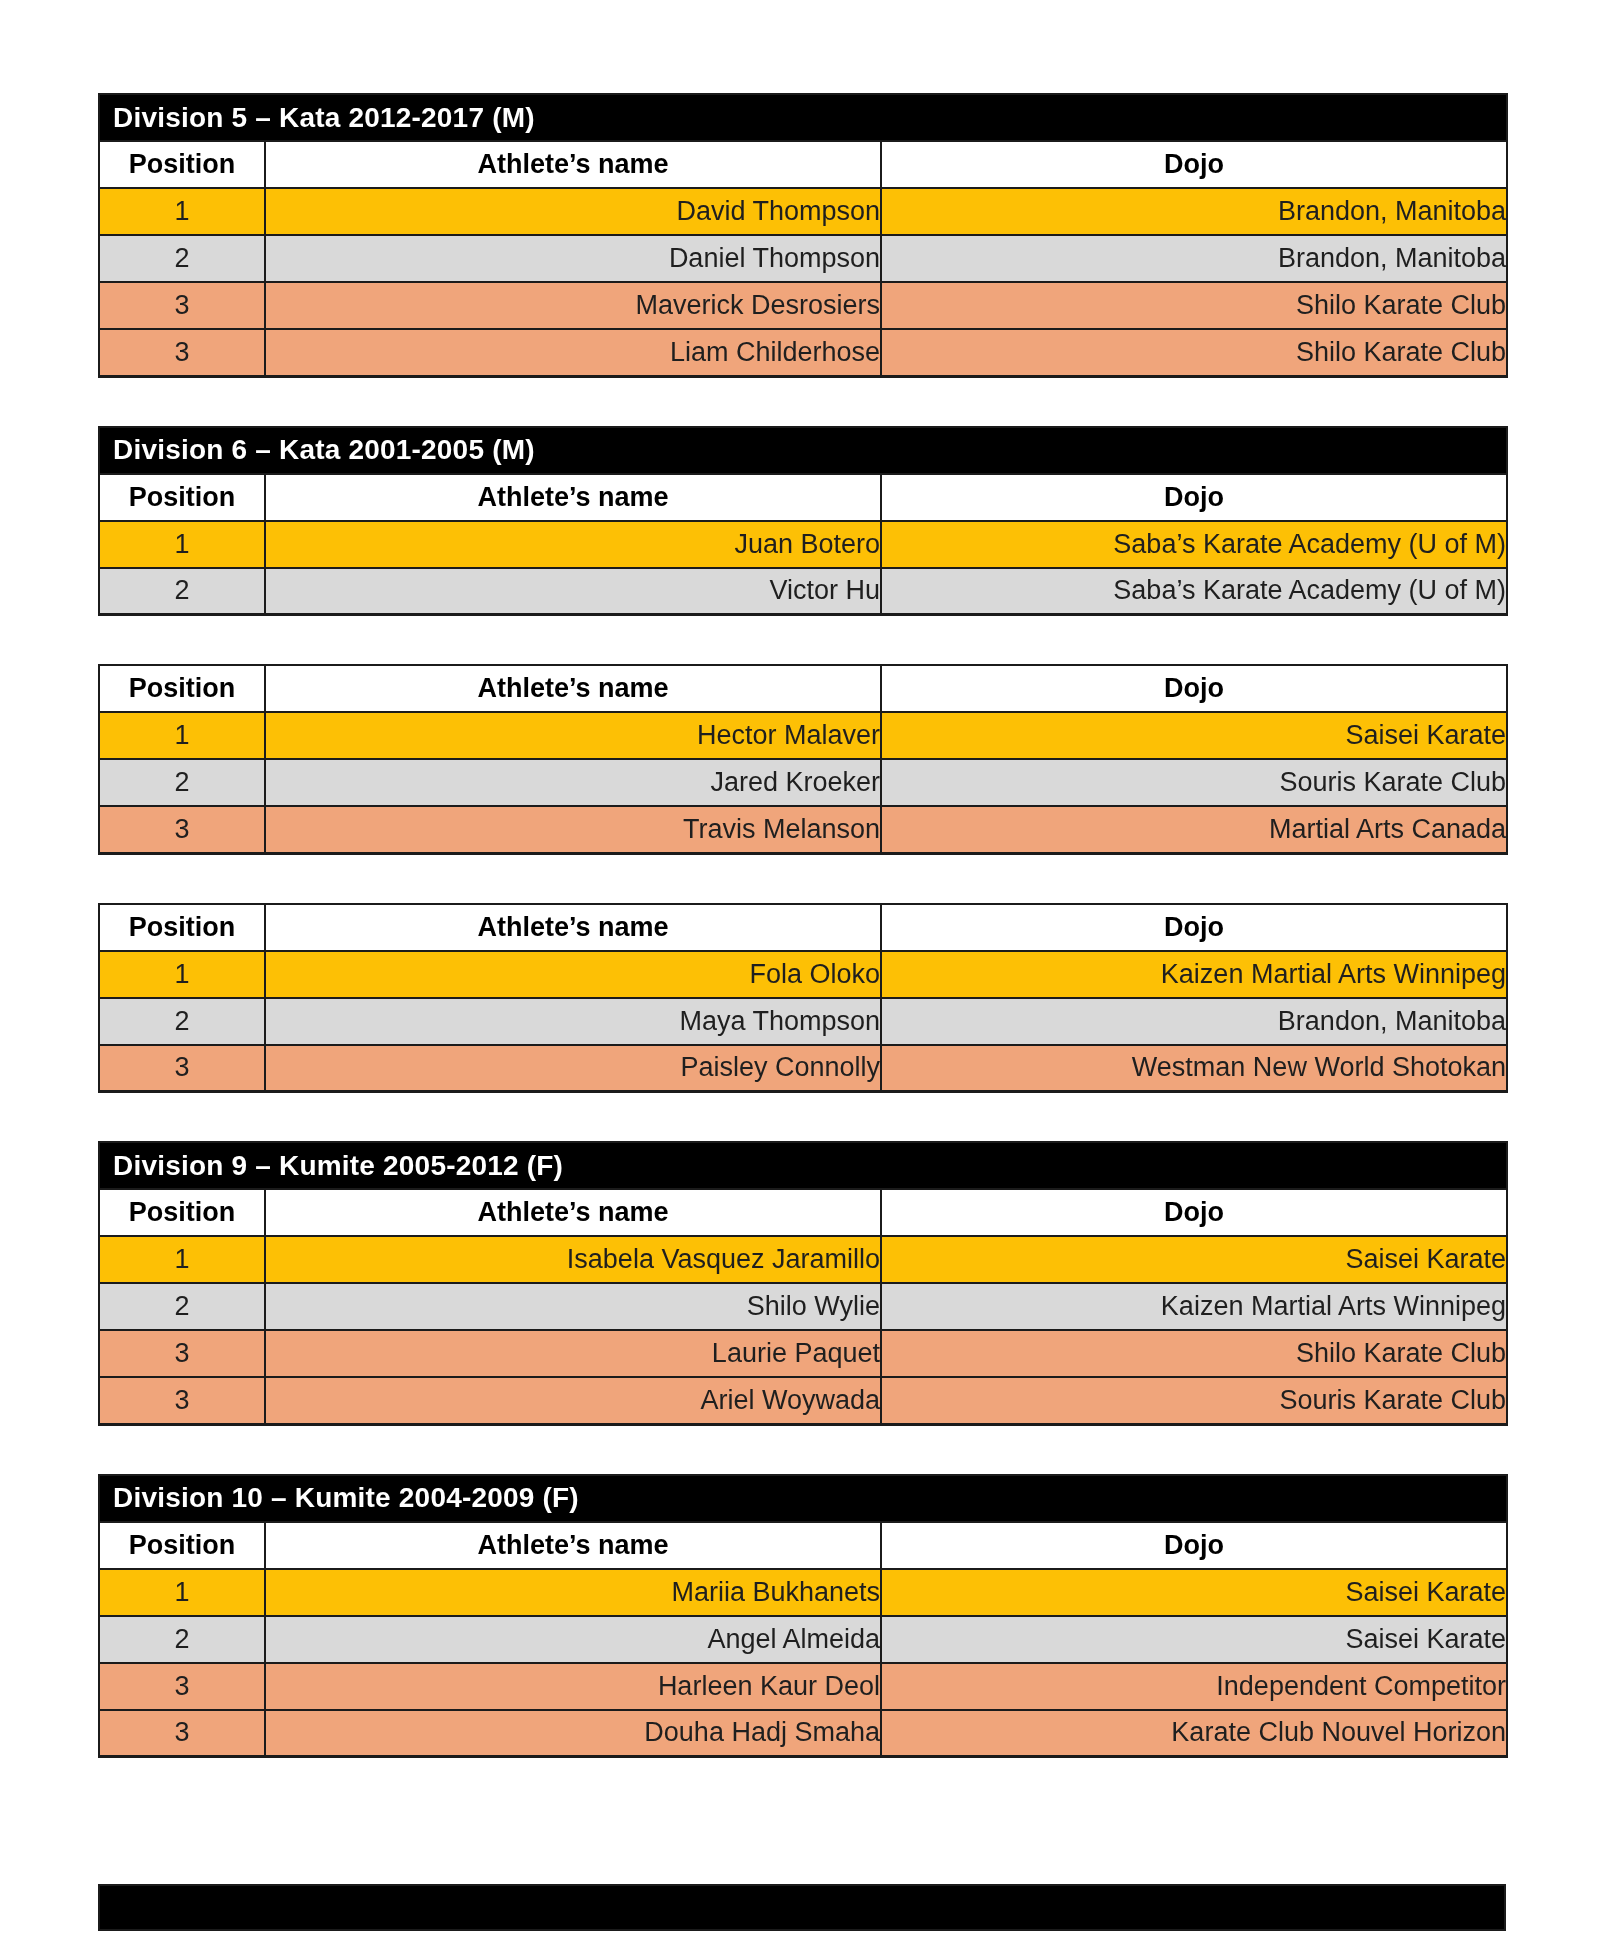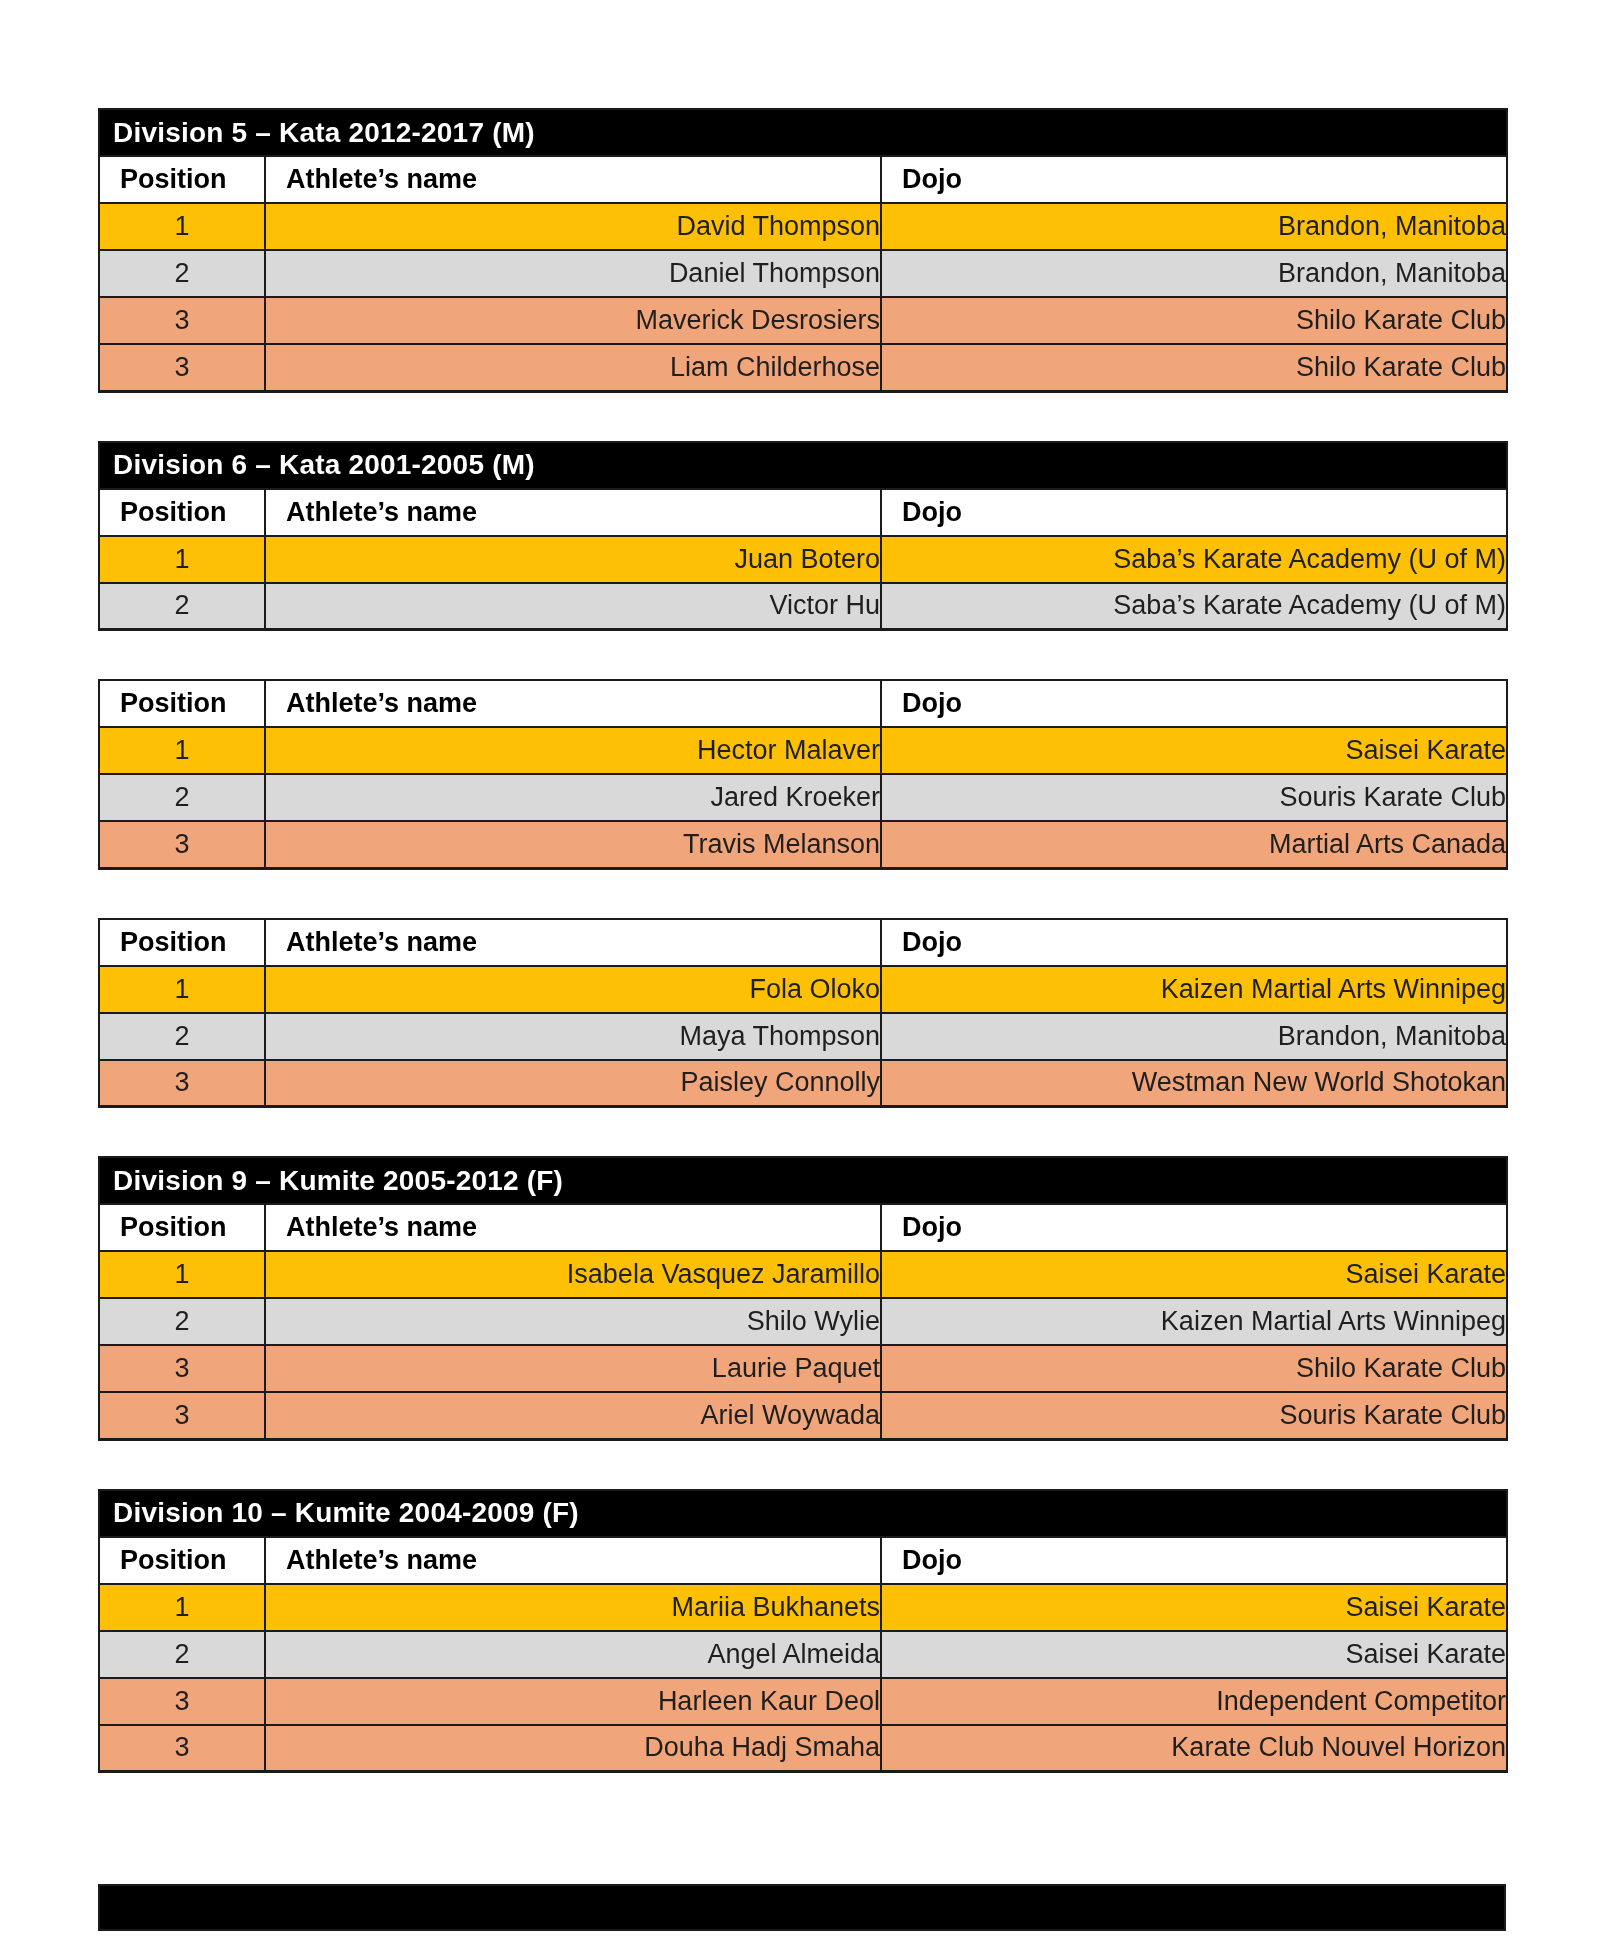--- a/index.html
+++ b/index.html
@@ -11,21 +11,21 @@
     position:relative;
     color:#1f1f1f;
     --gold:#FDC005;
     --silver:#D9D9D9;
     --bronze:#F0A57B;
     --bar:#000000;
     --line:#1b1b1b;
   }
   .tables-wrap{
     position:absolute;
-    left:98px; top:108px;
+    left:98px; top:93px;
     width:1408px;
     display:flex;
     flex-direction:column;
     gap:48px;
   }
   table.division{
     border-collapse:collapse;
     table-layout:fixed;
     width:1408px;
     border:2px solid var(--line);
@@ -48,23 +48,22 @@
     font-weight:bold;
     font-size:28px;
     padding-left:13px;
     text-align:left;
     letter-spacing:0.2px;
   }
   th{
     background:#ffffff;
     font-weight:bold;
     font-size:27px;
-    text-align:left;
+    text-align:center;
     color:#000000;
-    padding-left:20px;
   }
   td{font-size:27px;}
   td.pos{text-align:center;}
   td.name,td.dojo{text-align:right;padding-left:12px;}
   tr.gold td{background:var(--gold);}
   tr.silver td{background:var(--silver);}
   tr.bronze td{background:var(--bronze);}
   .next-table-bar{
     position:absolute;
     left:98px; top:1884px;

